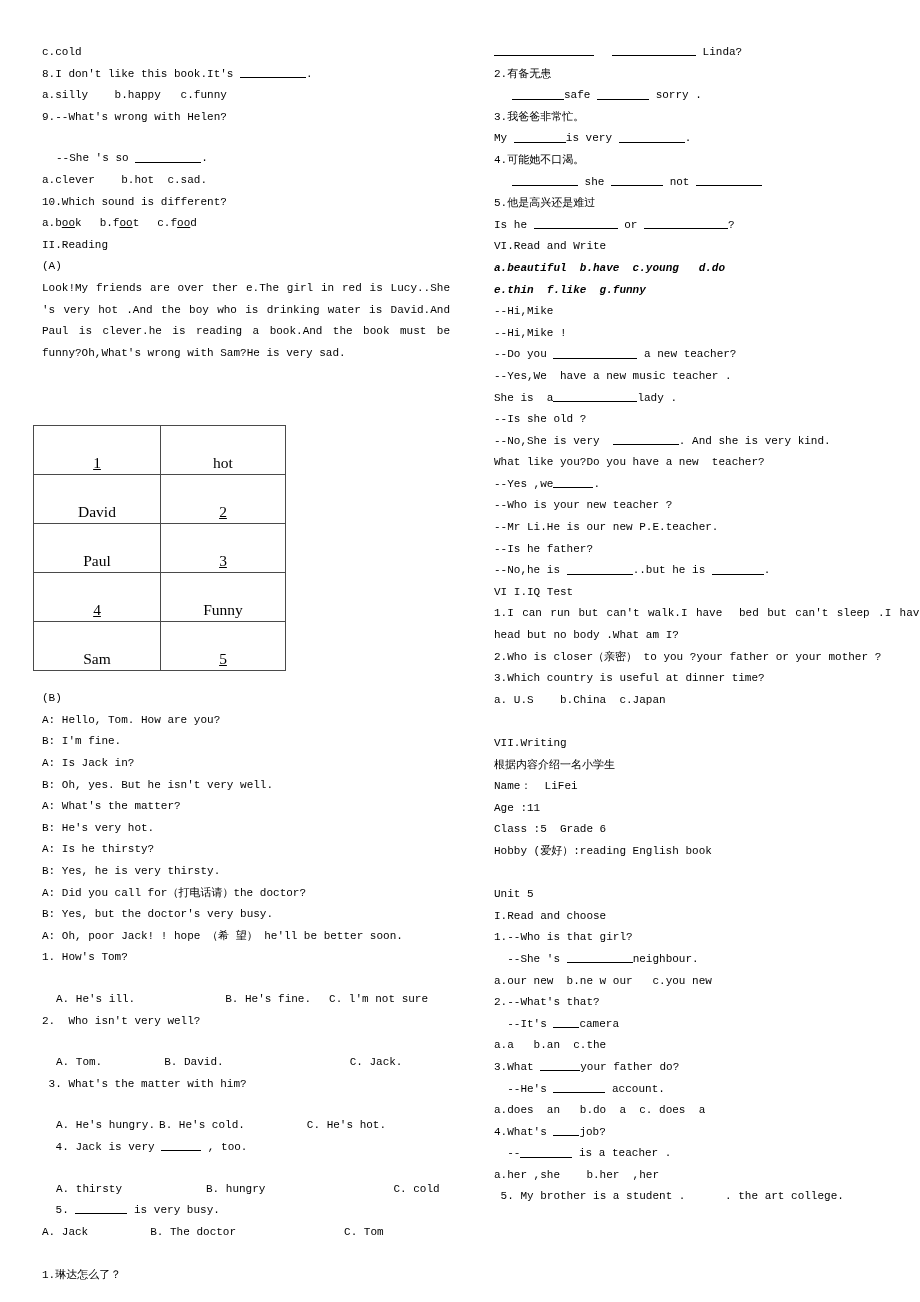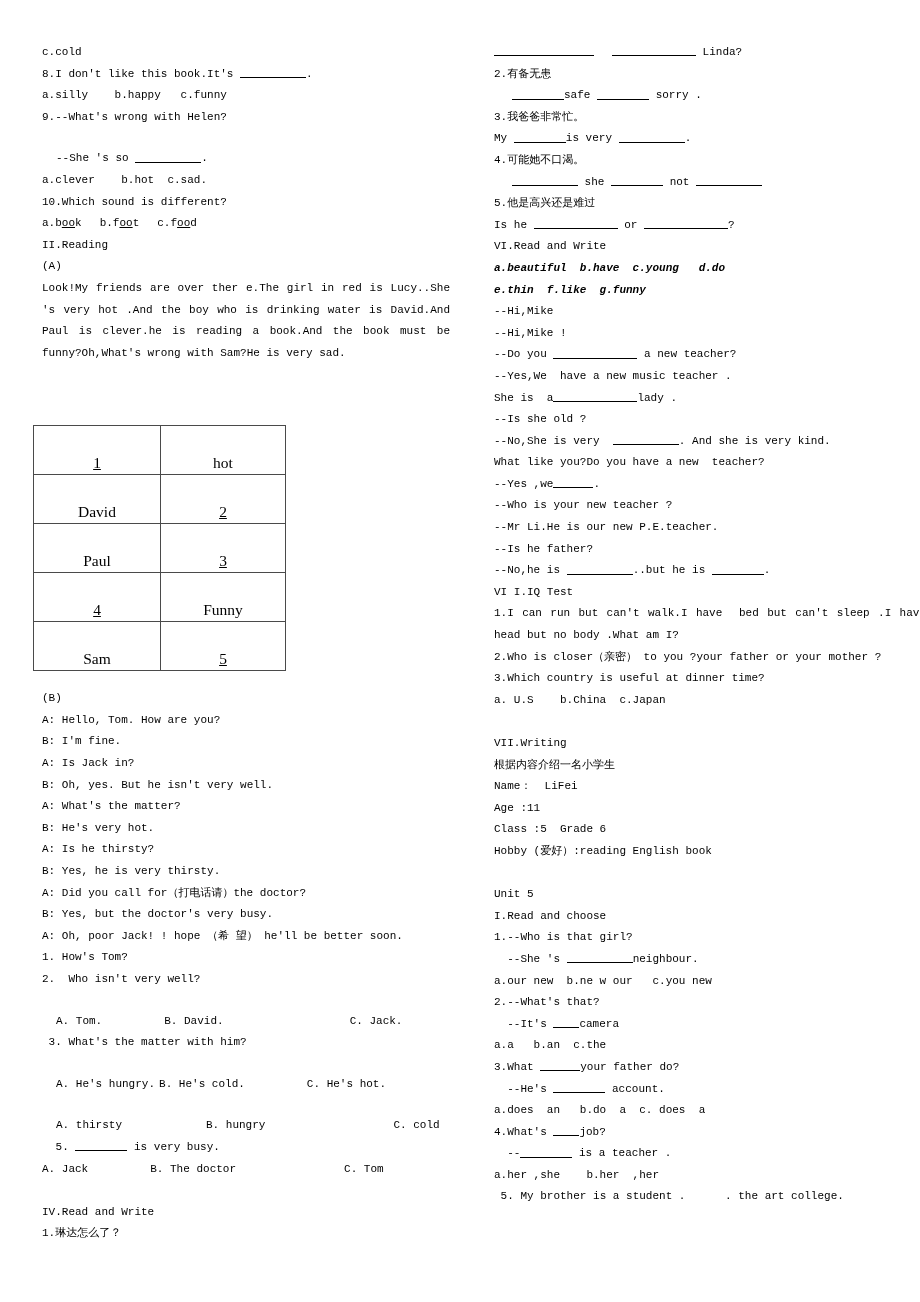--- a/index.html
+++ b/index.html
@@ -130,35 +130,36 @@
     <div class="ln">B: Oh, yes. But he isn't very well.</div>
     <div class="ln">A: What's the matter?</div>
     <div class="ln">B: He's very hot.</div>
     <div class="ln">A: Is he thirsty?</div>
     <div class="ln">B: Yes, he is very thirsty.</div>
     <div class="ln">A: Did you call for（打电话请）the doctor?</div>
     <div class="ln">B: Yes, but the doctor's very busy.</div>
     <div class="ln just">A: Oh, poor Jack! ! hope （希 望） he'll be better soon.</div>
 
     <div class="ln">1. How's Tom?</div>
+    <div class="ln ind1"><span>A. He's ill.</span><span class="gap-xl"></span><span>B. He's fine.</span><span class="gap-s"></span><span>C. l'm not sure</span></div>
 
     <div class="ln">2.  Who isn't very well?</div>
     <div class="ln ind1"><span>A. Tom.</span><span class="gap-l"></span><span>B. David.</span><span style="display:inline-block;width:126px"></span><span>C. Jack.</span></div>
 
     <div class="ln"> 3. What's the matter with him?</div>
     <div class="ln ind1"><span>A. He's hungry.</span><span style="display:inline-block;width:4px"></span><span>B. He's cold.</span><span class="gap-l"></span><span>C. He's hot.</span></div>
 
+    <div class="ln ind2"><span> 4. Jack is very </span><span class="blank b-s"></span><span> , too.</span></div>
     <div class="ln ind1"><span>A. thirsty</span><span style="display:inline-block;width:84px"></span><span>B. hungry</span><span style="display:inline-block;width:128px"></span><span>C. cold</span></div>
 
     <div class="ln ind2"><span> 5. </span><span class="blank b-m"></span><span> is very busy.</span></div>
     <div class="ln"><span>A. Jack</span><span style="display:inline-block;width:62px"></span><span>B. The doctor</span><span style="display:inline-block;width:108px"></span><span>C. Tom</span></div>
 
     <div class="spacer"></div>
 
-    <div class="ln">IV.Read and Write</div>
     <div class="ln">1.琳达怎么了？</div>
   </div>
 
   <div class="tbl-wrap">
     <table class="grid">
       <tbody>
           <tr>
         <td class="c1"><span class="cellnum">1</span></td>
         <td class="c2"><span>hot</span></td>
       </tr>

